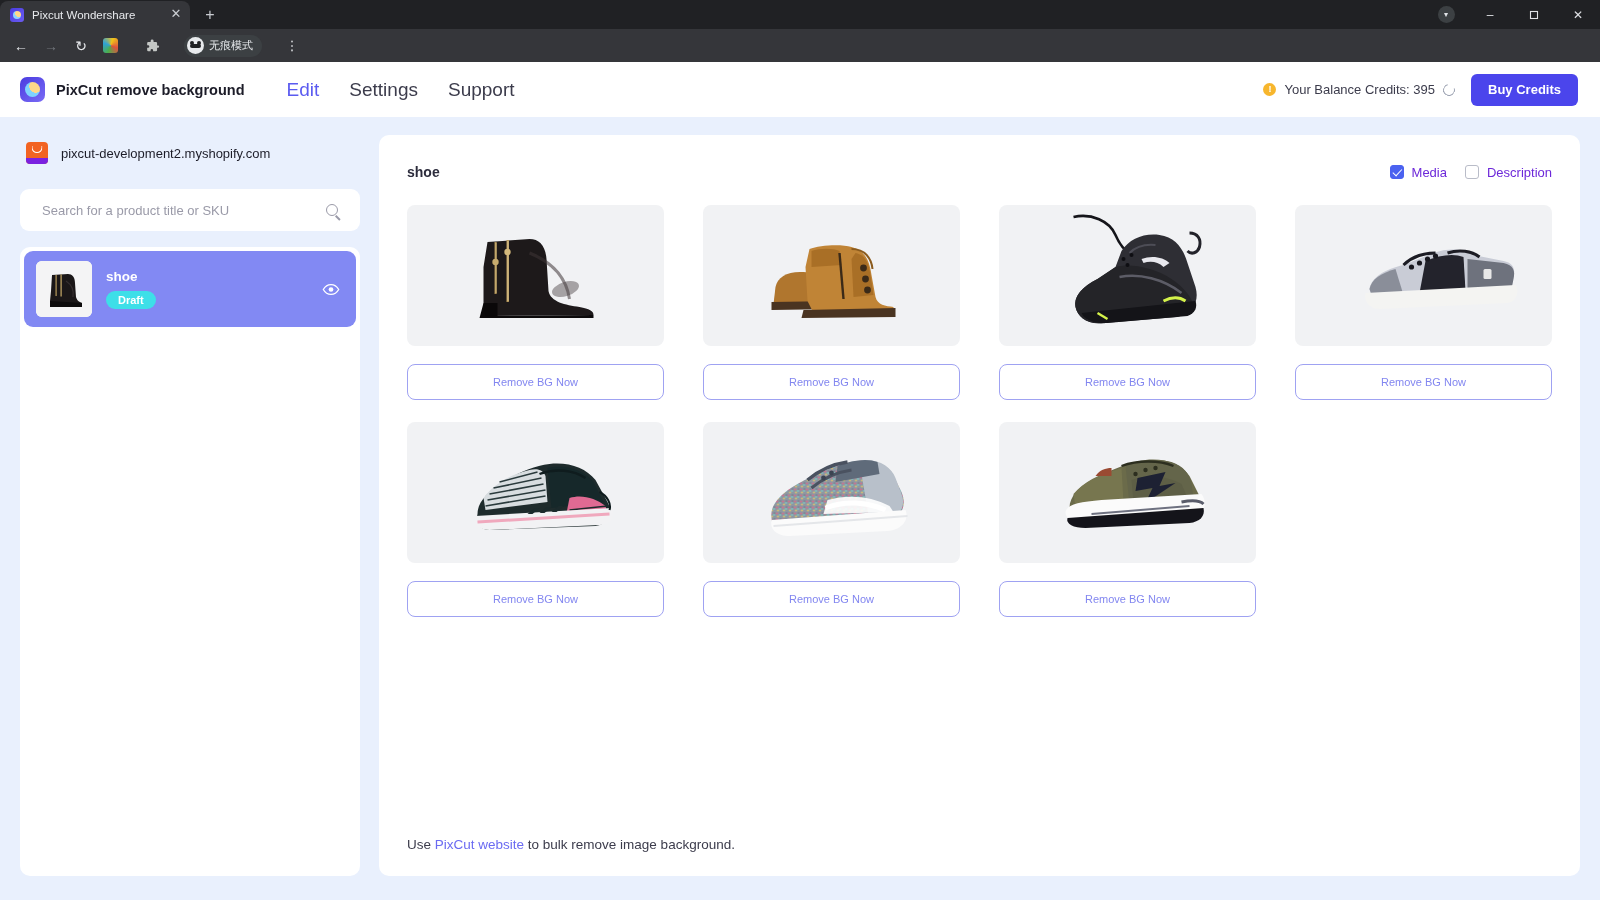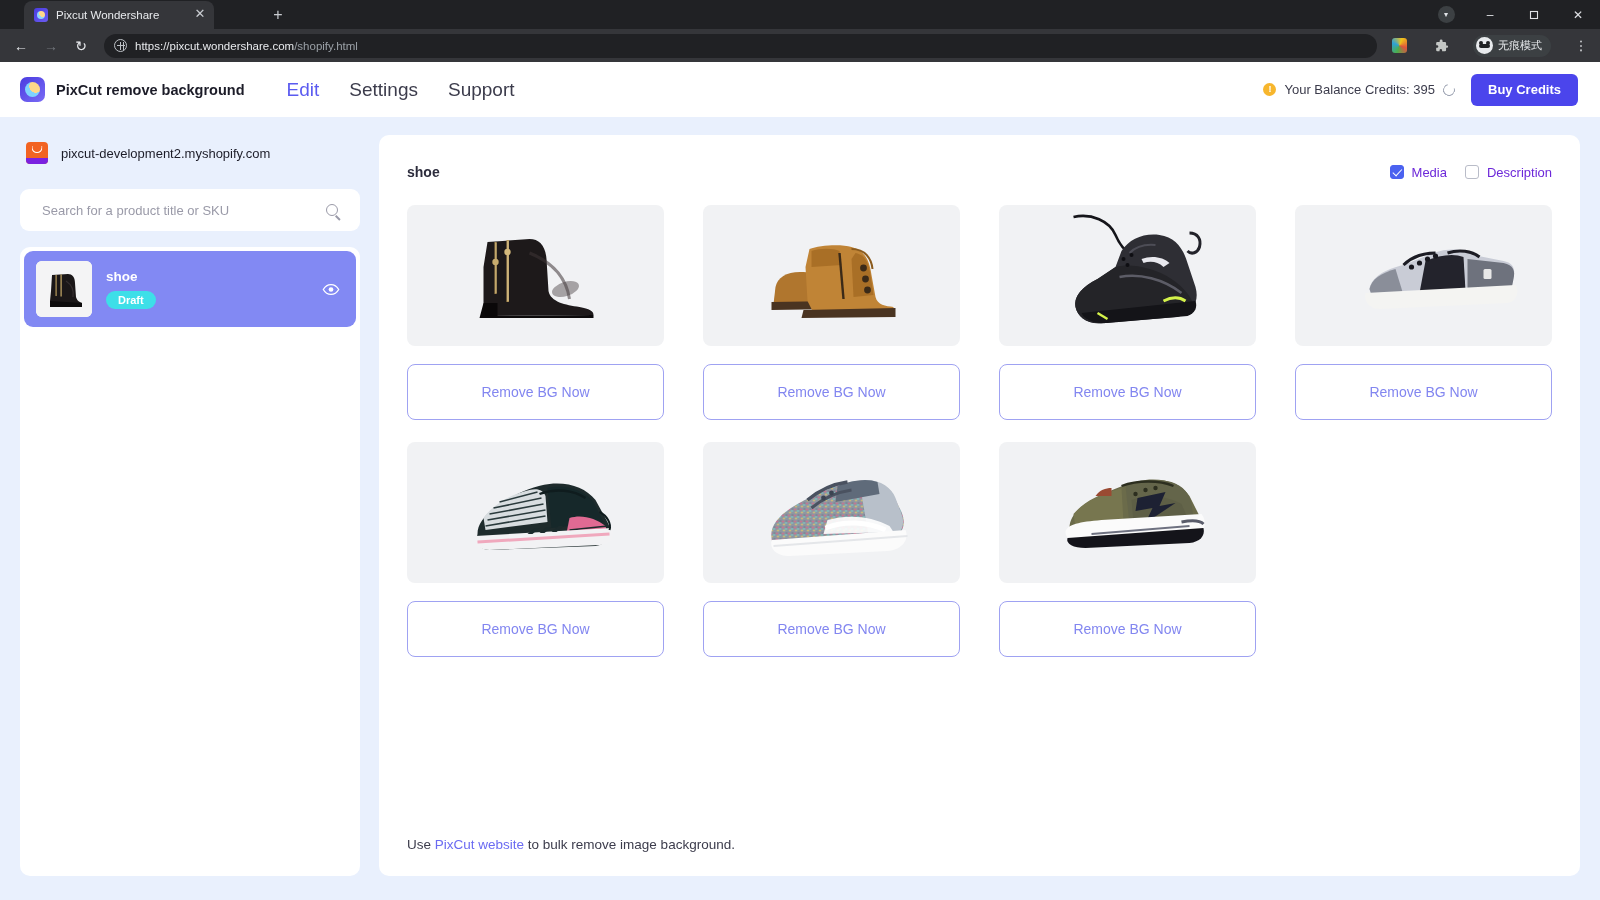--- a/index.html
+++ b/index.html
@@ -9,21 +9,21 @@
     font-family: "Liberation Sans", sans-serif;
     background: #ffffff;
     overflow: hidden;
   }
 
   
   .browser { width: 1600px; height: 900px; display: flex; flex-direction: column; }
 
   .tabstrip {
     height: 29px; background: #202124; display: flex; align-items: flex-end;
-    padding-left: 24px; position: relative; flex: 0 0 29px; gap: 44px;
+    padding-left: 0; position: relative; flex: 0 0 29px;
   }
   .tab {
     height: 28px; width: 190px; background: #35363a; border-radius: 8px 8px 0 0;
     display: flex; align-items: center; padding: 0 6px 0 10px; gap: 8px;
     position: relative;
   }
   .tab-favicon {
     width: 14px; height: 14px; border-radius: 3px;
     background: linear-gradient(135deg,#4a3ce0 0%, #6b5cf0 100%);
     display: flex; align-items: center; justify-content: center; flex: 0 0 14px;
@@ -229,22 +229,22 @@
     margin-top: 18px; display: grid; grid-template-columns: repeat(4, 1fr);
     gap: 22px 39px; align-content: start;
   }
   .card { display: flex; flex-direction: column; }
   .thumb {
     height: 141px; background: #f1f2f4; border-radius: 8px;
     display: flex; align-items: center; justify-content: center; overflow: hidden;
   }
   .thumb svg { width: 100%; height: 100%; }
   .rm-btn {
-    margin-top: 18px; height: 56px; border: 1.3px solid #9fa2f2; border-radius: 8px;
-    background: #fff; color: #8286f0; font-size: 14px; cursor: pointer;
+    margin-top: 18px; height: 36px; border: 1.3px solid #9fa2f2; border-radius: 8px;
+    background: #fff; color: #8286f0; font-size: 11px; cursor: pointer;
     font-family: "Liberation Sans", sans-serif;
   }
   .panel-foot { margin-top: auto; padding: 20px 0 24px 0; font-size: 13.5px; color: #3c3c4c; }
   .panel-foot a { color: #6b6bf2; text-decoration: none; }
 </style>
 </head>
 <body>
 
 <div class="browser">
 
@@ -268,24 +268,20 @@
         </svg>
       </div>
       <div class="wc">✕</div>
     </div>
   </div>
 
   <div class="toolbar">
     <div class="navbtn">←</div>
     <div class="navbtn disabled">→</div>
     <div class="navbtn">↻</div>
-    <div class="omnibox">
-      <span class="omni-icon"></span>
-      <span class="omni-url"><span class="host">https://pixcut.wondershare.com</span><span>/shopify.html</span></span>
-    </div>
     <div class="tb-right">
       <div class="ext-icon">
           <span class="idm-ico"></span>
         </div>
       <div class="ext-icon">
         <svg width="14" height="14" viewBox="0 0 24 24" fill="#c4c7c5">
             <path d="M20.5 11H19V7a2 2 0 0 0-2-2h-4V3.5a2.5 2.5 0 0 0-5 0V5H4a2 2 0 0 0-2 2v3.8h1.5a2.2 2.2 0 0 1 0 4.4H2V19a2 2 0 0 0 2 2h3.8v-1.5a2.2 2.2 0 0 1 4.4 0V21H17a2 2 0 0 0 2-2v-4h1.5a2 2 0 0 0 0-4z"></path>
           </svg>
       </div>
       <div class="incognito">

